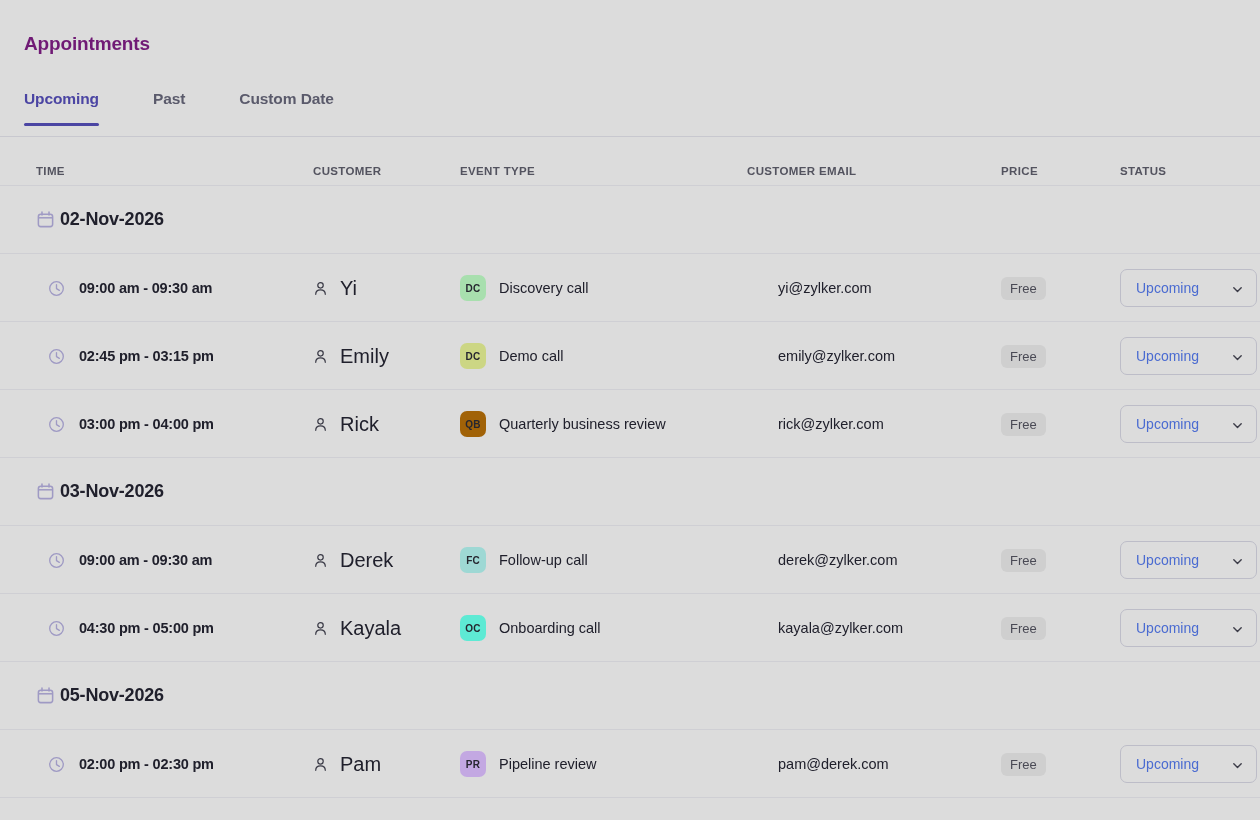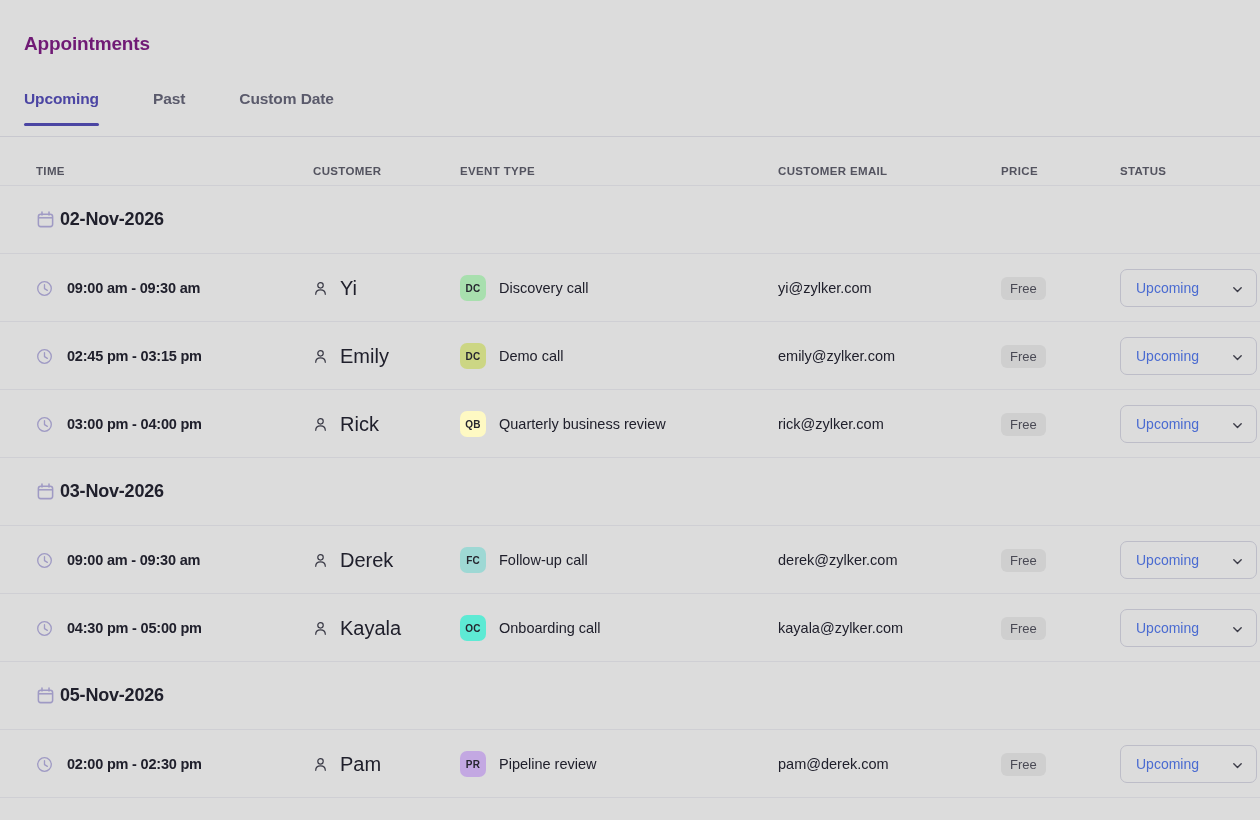--- a/index.html
+++ b/index.html
@@ -97,21 +97,21 @@
     font-weight: 600;
     letter-spacing: 0.35px;
     color: #53535f;
     white-space: nowrap;
   }
 
   
   .col-time   { left: 36px;  }
   .col-cust   { left: 313px; }
   .col-event  { left: 460px; }
-  .col-email  { left: 778px; text-align: right; }
+  .col-email  { left: 747px; text-align: right; }
   .col-price  { left: 1001px;}
   .col-status { left: 1120px;}
 
   
   .date-row {
     position: relative;
     height: 68px;
     border-bottom: 1px solid #cfcfd4;
     display: flex;
     align-items: center;
@@ -132,21 +132,21 @@
     border-bottom: 1px solid #cfcfd4;
   }
   .row > .cell {
     position: absolute;
     top: 0;
     height: 68px;
     display: flex;
     align-items: center;
   }
 
-  .time-cell   { left: 36px; justify-content: space-between; }
+  .time-cell   { left: 48px; justify-content: space-between; }
   .cust-cell   { left: 313px; }
   .event-cell  { left: 460px; }
   .email-cell  { left: 778px; }
   .price-cell  { left: 1001px; }
   .status-cell { left: 1120px; }
 
   .time-text {
     font-size: 14.5px;
     font-weight: 700;
     color: #20202c;
@@ -339,21 +339,21 @@
             <span class="time-text">03:00 pm - 04:00 pm</span>
           </div>
           <div class="cell cust-cell">
             <span class="icon person-icon"><svg viewBox="0 0 16 16" width="15" height="15" fill="none">
                 <circle cx="8" cy="4.6" r="2.9" stroke="#3a3a46" stroke-width="1.3"></circle>
                 <path d="M2.9 14.2c0-2.9 2.3-4.7 5.1-4.7s5.1 1.8 5.1 4.7" stroke="#3a3a46" stroke-width="1.3" stroke-linecap="round"></path>
               </svg></span>
             <span class="cust-text">Rick</span>
           </div>
           <div class="cell event-cell">
-            <span class="badge" style="background:#fef9c3">QB</span>
+            <span class="badge" style="background:#a16207">QB</span>
             <span class="event-text">Quarterly business review</span>
           </div>
           <div class="cell email-cell">
             <span class="email-text">rick@zylker.com</span>
           </div>
           <div class="cell price-cell">
             <span class="price-pill">Free</span>
           </div>
           <div class="cell status-cell">
             <div class="status-select">

